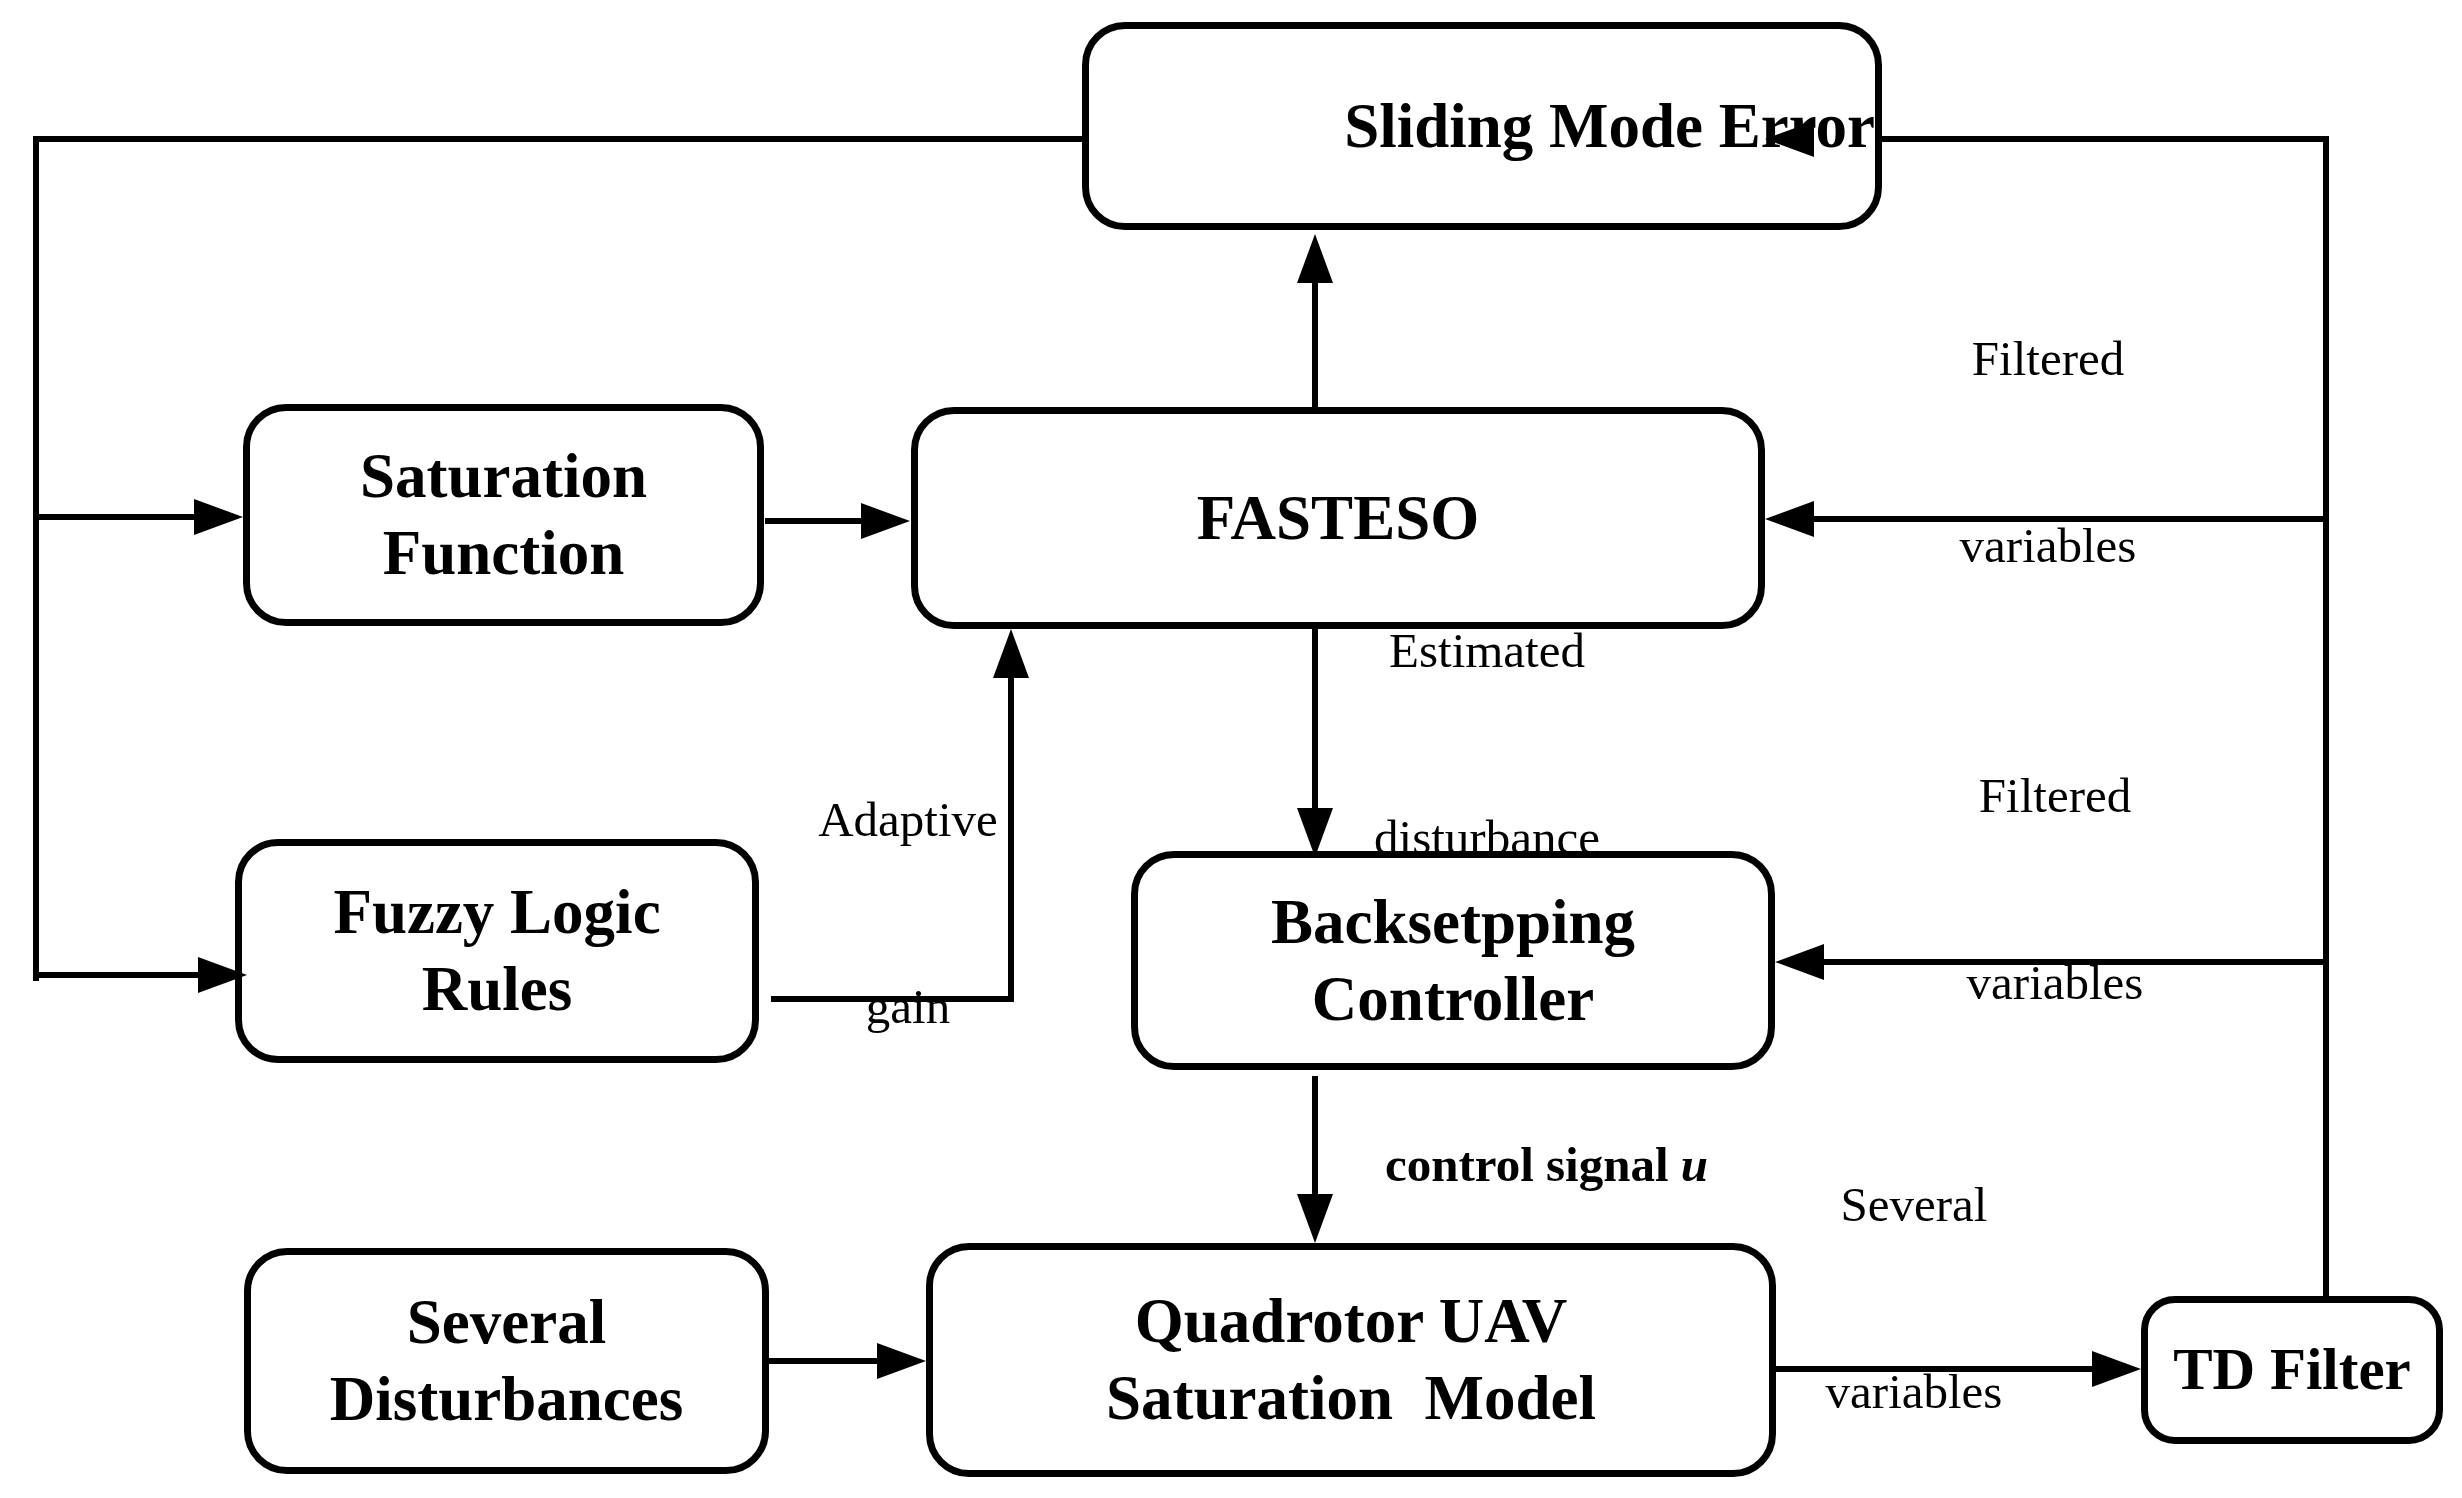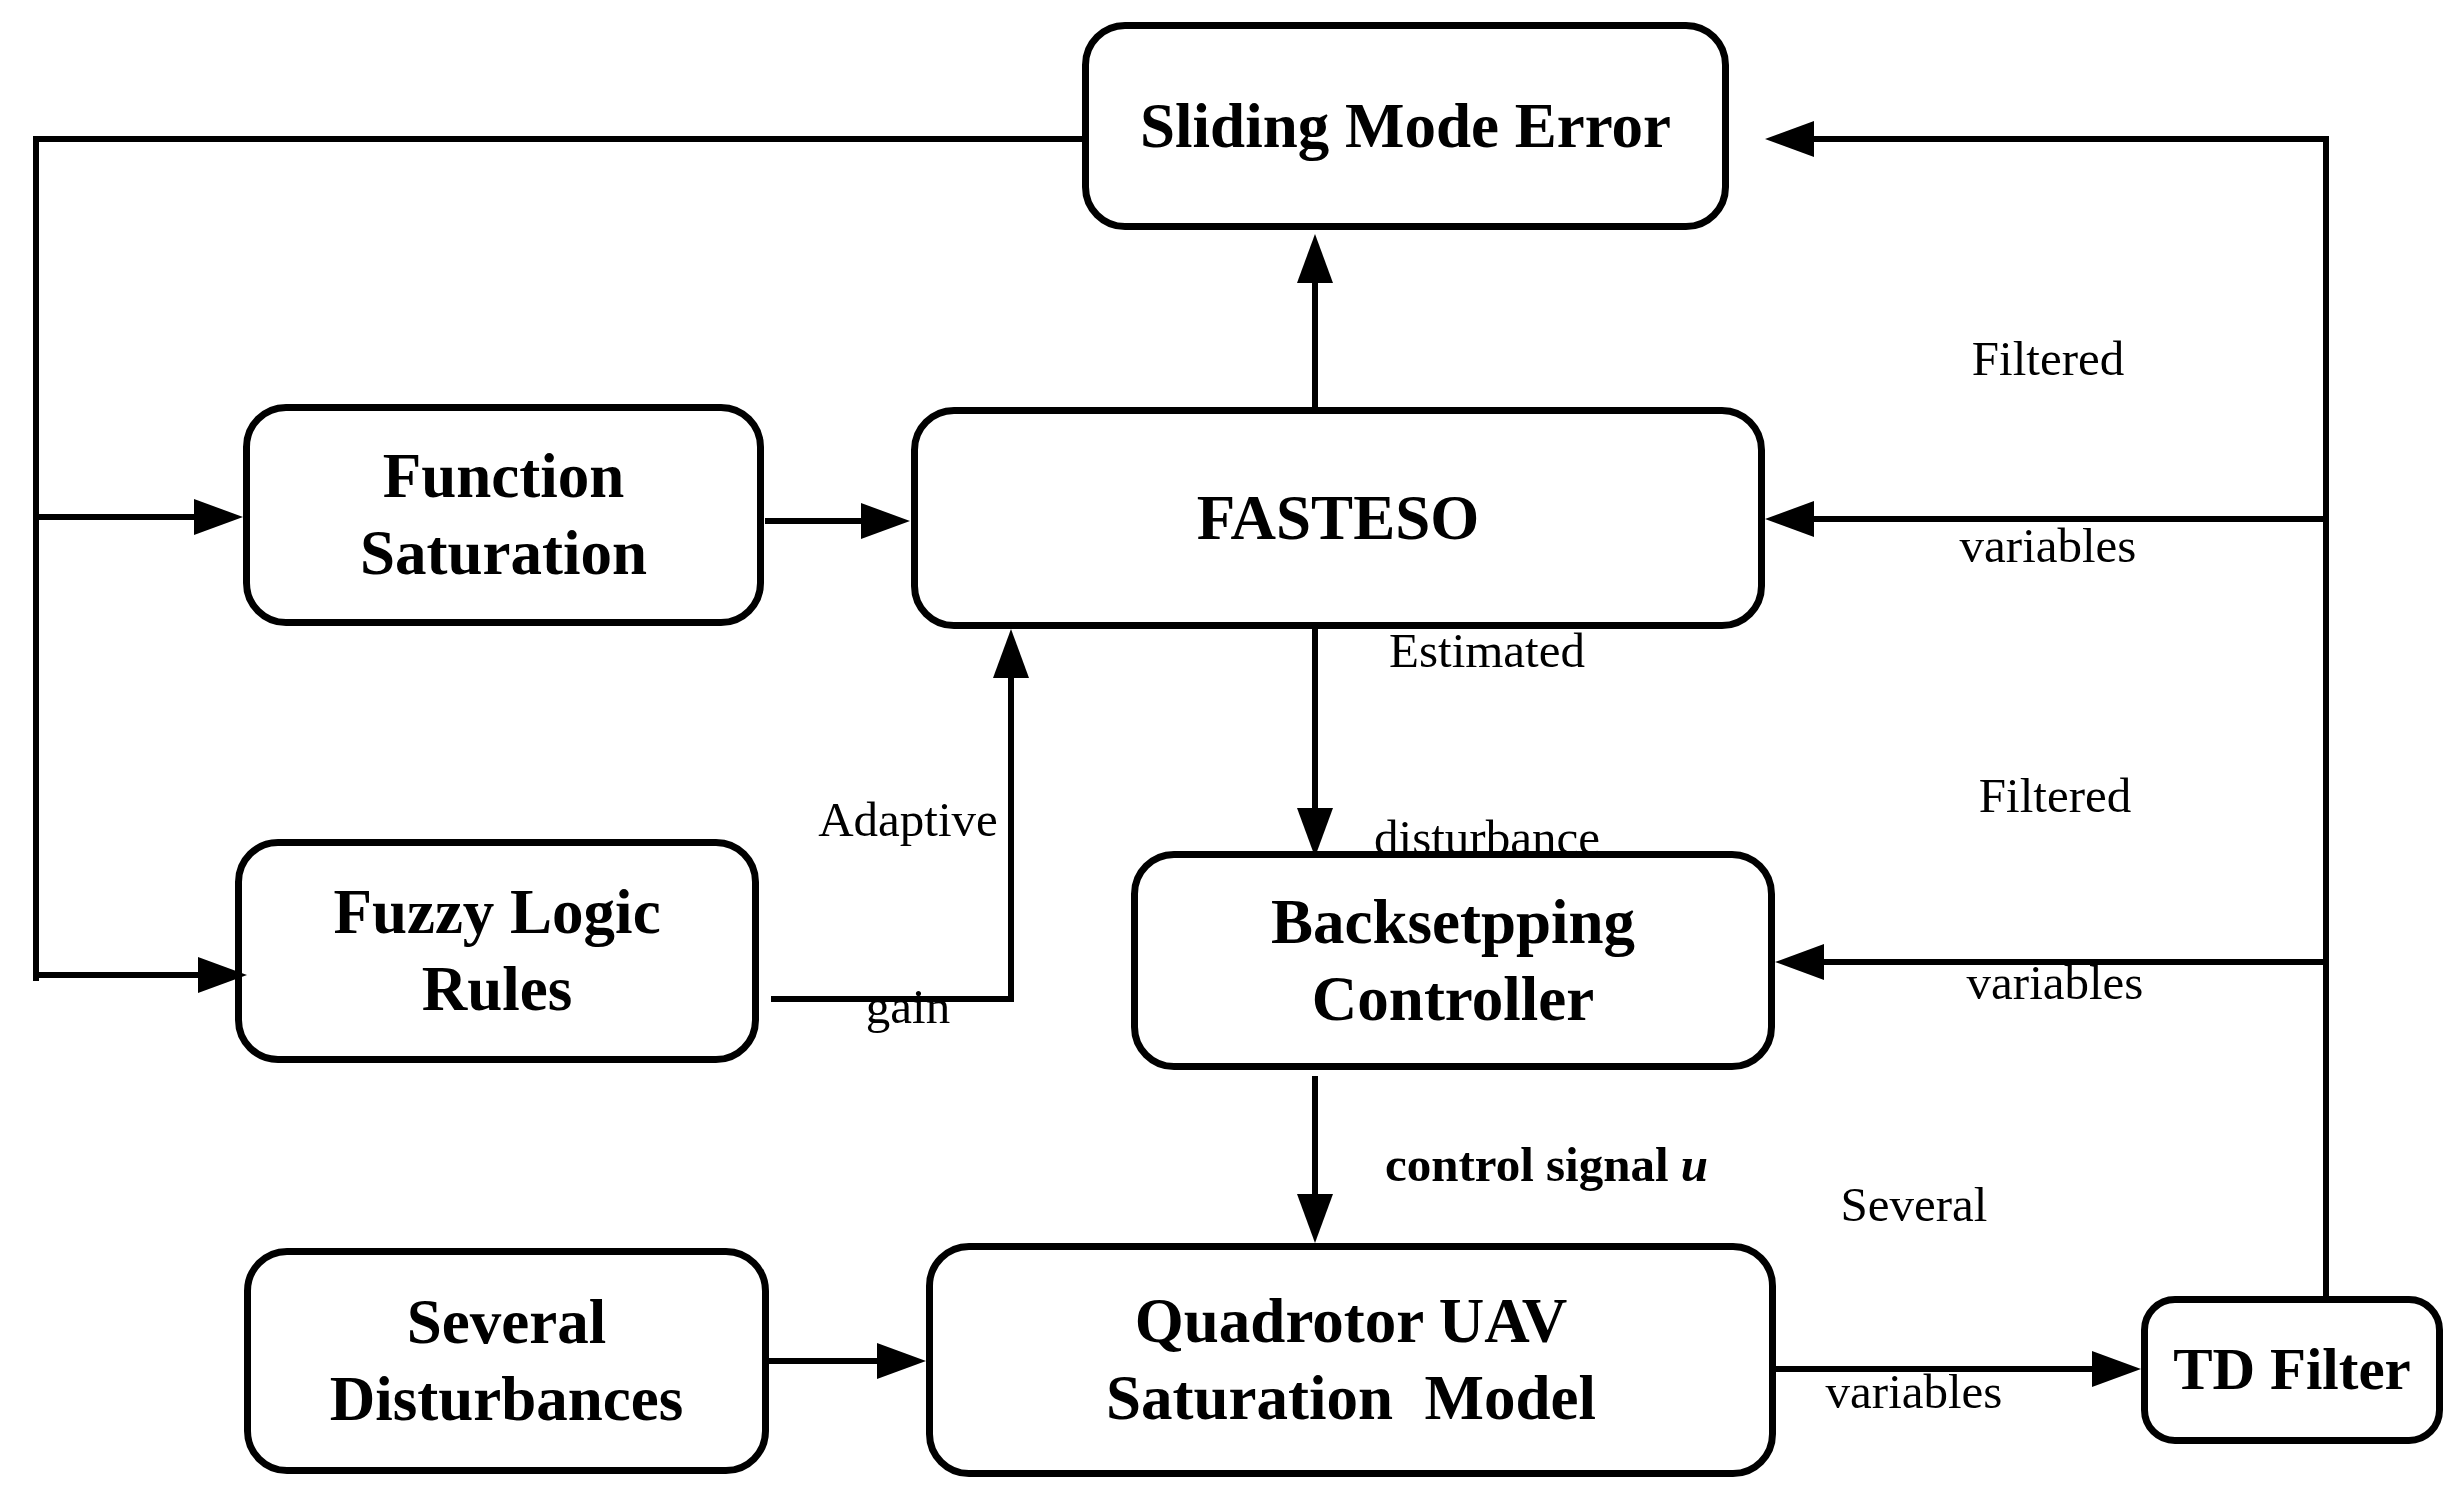--- a/index.html
+++ b/index.html
@@ -51,27 +51,27 @@
   .ar.l { border-top: 18px solid transparent; border-bottom: 18px solid transparent; border-right: 49px solid var(--line); }
   .ar.u { border-left: 18px solid transparent; border-right: 18px solid transparent; border-bottom: 49px solid var(--line); }
   .ar.d { border-left: 18px solid transparent; border-right: 18px solid transparent; border-top: 49px solid var(--line); }
   .italic { font-style: italic; }
 </style>
 </head>
 <body>
 
 <div id="canvas">
 
-  <div class="box" style="left:1082px; top:22.4px; width:647px; height:208px;">
+  <div class="box" style="left:1082px; top:22.4px; width:800px; height:208px;align-items:flex-end;">
     <span class="bl">Sliding Mode Error</span>
   </div>
 
   <div class="box" style="left:243px; top:404px; width:521px; height:222px;">
+    <span class="bl">Saturation</span>
     <span class="bl">Function</span>
-    <span class="bl">Saturation</span>
   </div>
 
   <div class="box" style="left:911px; top:407px; width:854px; height:222px;">
     <span class="bl">FASTESO</span>
   </div>
 
   <div class="box" style="left:235px; top:839px; width:524px; height:224px;">
     <span class="bl">Fuzzy Logic</span>
     <span class="bl">Rules</span>
   </div>

